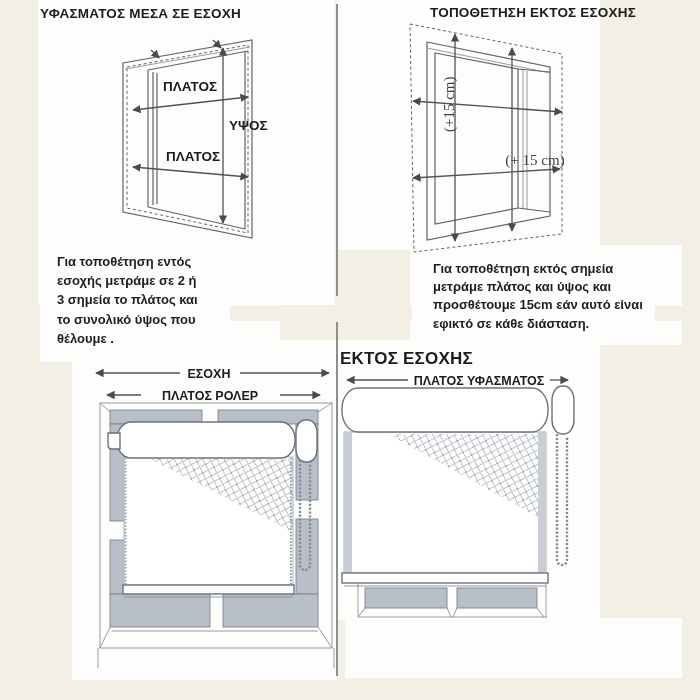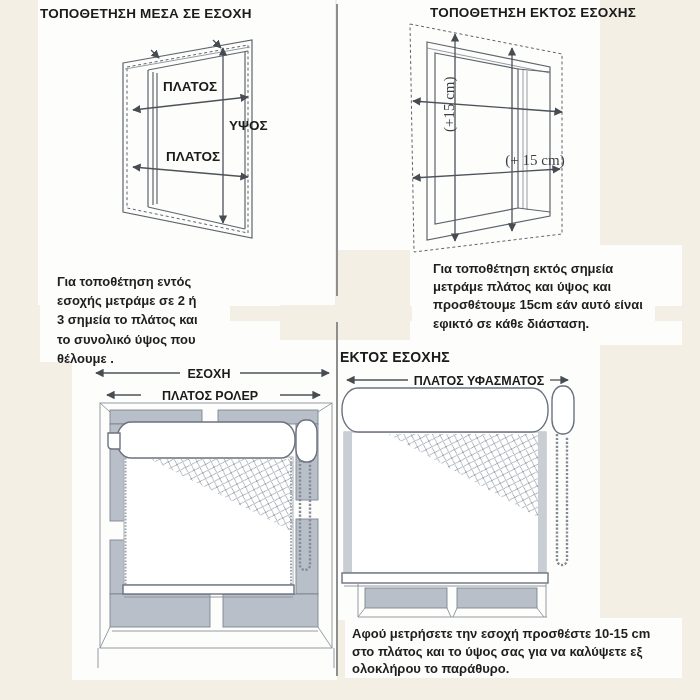--- a/index.html
+++ b/index.html
@@ -46,40 +46,40 @@
   <div class="panel" style="left:72px;top:340px;width:265px;height:340px;"></div>
   <div class="panel" style="left:337px;top:340px;width:263px;height:280px;"></div>
   <div class="panel" style="left:345px;top:618px;width:337px;height:60px;"></div>
 
   <div class="band" style="left:230px;top:306px;width:182px;height:15px;"></div>
   <div class="band" style="left:655px;top:306px;width:45px;height:15px;"></div>
 
   <div class="divider" style="top:4px;height:292px;"></div>
   <div class="divider" style="top:322px;height:354px;"></div>
 
-  <div class="ttl" style="left:40px;top:6px;">ΤΟΠΟΘΕΤΗΣΗ ΜΕΣΑ ΣΕ ΕΣΟΧΗ</div>
+  <div class="ttl" style="left:40px;top:6px;">ΥΦΑΣΜΑΤΟΣ ΜΕΣΑ ΣΕ ΕΣΟΧΗ</div>
 
   <svg style="left:95px;top:28px;" width="180" height="222" viewBox="0 0 180 222">
     <path class="ln" d="M28 35 L157 12 L157 210 L28 184 Z"></path>
     <path class="dash" d="M32 39 L153 17 L153 205 L32 180 Z"></path>
     <path class="thin" d="M30 41 L155 19"></path>
     <path class="ln" d="M53 42 V179 M58 44 V177 M62 45 V176"></path>
     <path class="ln" d="M53 42 L153 23 M53 179 L150 201"></path>
     <path class="ln" d="M150 24 V201"></path>
     <path class="meas" d="M56 22 L64 30" marker-end="url(#ah)"></path>
     <path class="meas" d="M118 12 L126 20" marker-end="url(#ah)"></path>
     <path class="meas" d="M38 82 L153 69" marker-start="url(#ah)" marker-end="url(#ah)"></path>
     <text x="95" y="63" font-size="13.5" text-anchor="middle">ΠΛΑΤΟΣ</text>
     <path class="meas" d="M38 139 L153 149" marker-start="url(#ah)" marker-end="url(#ah)"></path>
     <text x="98" y="133" font-size="13.5" text-anchor="middle">ΠΛΑΤΟΣ</text>
     <path class="meas" d="M128 20 V195" marker-start="url(#ah)" marker-end="url(#ah)"></path>
     <text x="134" y="102" font-size="13.5" text-anchor="start">ΥΨΟΣ</text>
   </svg>
 
-  <div class="para" style="left:57px;top:252px;width:210px;margin-top:20px;">Για τοποθέτηση εντός
+  <div class="para" style="left:57px;top:252px;width:210px;">Για τοποθέτηση εντός
 εσοχής μετράμε σε 2 ή
 3 σημεία το πλάτος και
 το συνολικό ύψος που
 θέλουμε .</div>
 
   <div class="ttl center" style="left:430px;top:5px;width:240px;">ΤΟΠΟΘΕΤΗΣΗ ΕΚΤΟΣ ΕΣΟΧΗΣ</div>
 
   <svg style="left:405px;top:22px;" width="165" height="233" viewBox="0 0 165 233">
     <path class="dash" d="M5 2 L157 32 L157 212 L9 230 Z"></path>
     <path class="ln" d="M22 20 L145 45 L145 194 L22 218 Z"></path>
@@ -127,21 +127,21 @@
     <path d="M37.5 98 V225 M203 98 V225" stroke="#9aa0a8" stroke-width="2" stroke-dasharray="1.6,1.6" fill="none"></path>
     <rect x="35" y="225" width="171" height="9" class="white"></rect>
     <path class="thin" d="M36 237 H205"></path>
 
     <rect x="29" y="62" width="178" height="36" rx="14" ry="17" class="white"></rect>
     <path d="M20 73 h12 v16 h-8 q-4 0 -4 -4 z" class="white"></path>
     <rect x="208" y="60" width="21" height="42" rx="9" ry="12" class="white"></rect>
     <path class="chain" d="M212 100 V205 A5 5 0 0 0 222 205 V102"></path>
   </svg>
 
-  <div class="ttl center" style="left:340px;top:349px;width:230px;font-size:14px;">ΕΚΤΟΣ ΕΣΟΧΗΣ</div>
+  <div class="ttl center" style="left:340px;top:349px;width:230px;font-size:17px;">ΕΚΤΟΣ ΕΣΟΧΗΣ</div>
 
   <svg style="left:340px;top:365px;" width="260" height="295" viewBox="0 0 260 295">
     <path class="meas" d="M7 15 H68" marker-start="url(#ah)"></path>
     <path class="meas" d="M210 15 H228" marker-end="url(#ah)"></path>
     <text x="139" y="20" font-size="12.5" text-anchor="middle">ΠΛΑΤΟΣ ΥΦΑΣΜΑΤΟΣ</text>
 
     <rect x="4" y="67" width="202" height="141" fill="#ffffff" stroke="#a8aeb6" stroke-width="1"></rect>
     <polygon points="48,69 198,69 198,152" fill="url(#xh)"></polygon>
     <rect x="4" y="67" width="8" height="141" fill="#c9ced5"></rect>
     <rect x="198" y="67" width="8" height="141" fill="#c9ced5"></rect>
@@ -152,17 +152,14 @@
     <path class="thin" d="M25 243 L18 252 M107 243 L111 252 M117 243 L113 252 M197 243 L204 252"></path>
 
     <rect x="2" y="208" width="206" height="10" class="white"></rect>
     <path class="thin" d="M4 221 H206"></path>
 
     <rect x="2" y="23" width="206" height="44" rx="16" ry="21" class="white"></rect>
     <rect x="212" y="21" width="22" height="48" rx="10" ry="14" class="white"></rect>
     <path class="chain" d="M217 69 V195 A5 5 0 0 0 227 195 V72"></path>
   </svg>
 
-  <div class="para" style="left:352px;top:625px;width:340px;line-height:1.35;">Αφού μετρήσετε την εσοχή προσθέστε 10-15 cm
-στο πλάτος και το ύψος σας για να καλύψετε εξ
-ολοκλήρου το παράθυρο.</div>
 
 </div>
 
 </body></html>

